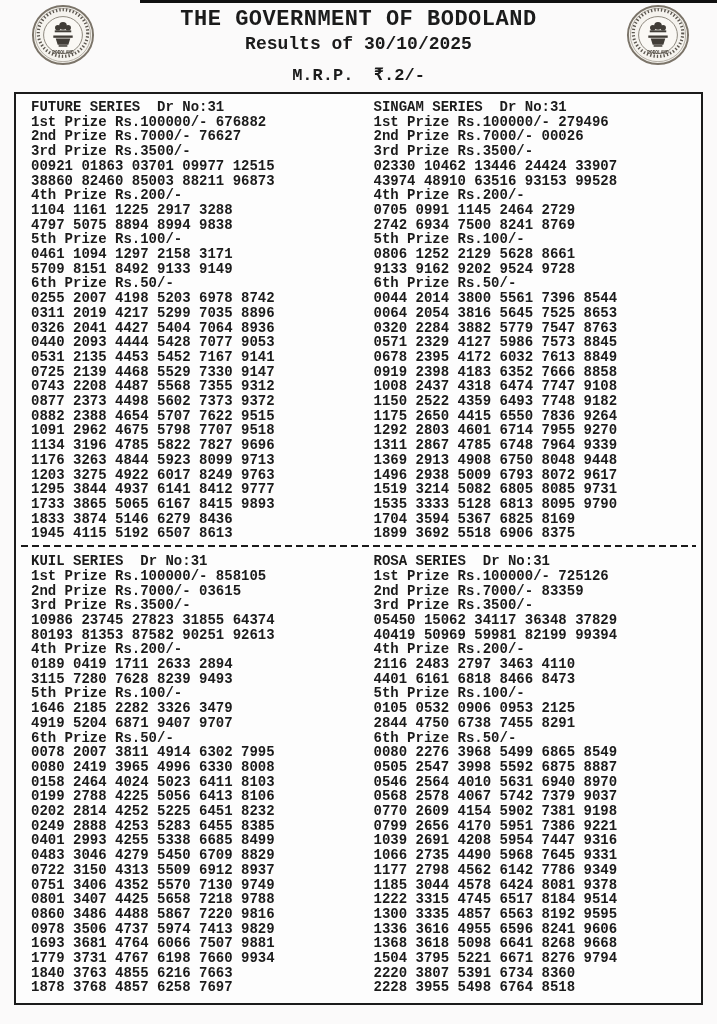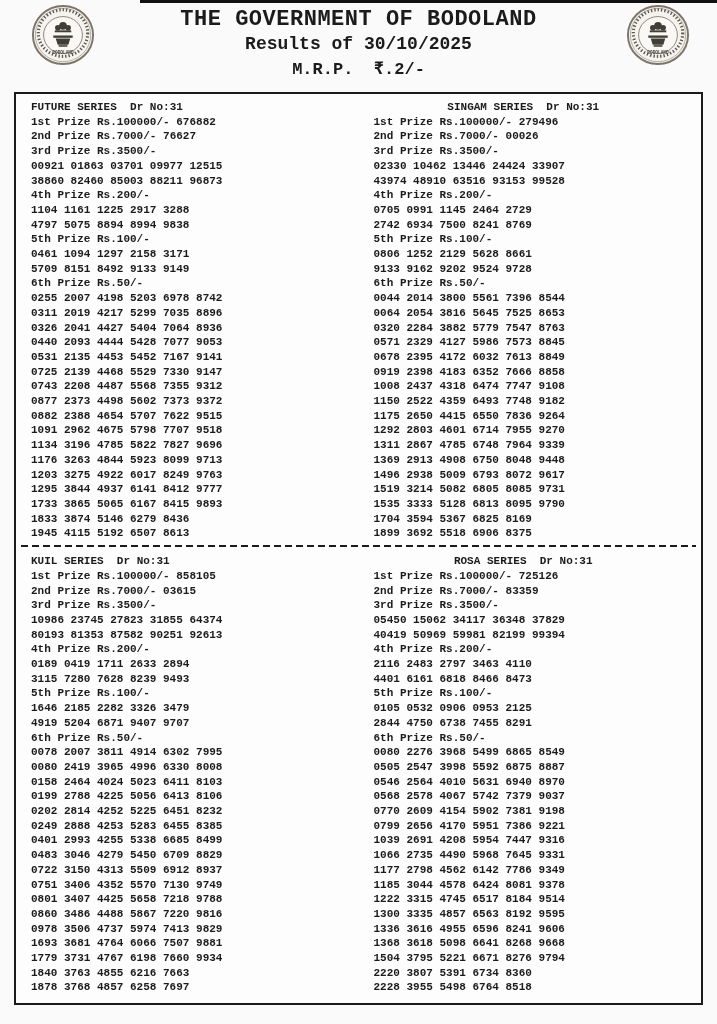--- a/index.html
+++ b/index.html
@@ -12,34 +12,34 @@
   }
   .top-artifact{position:absolute;top:0;left:140px;right:0;height:3px;background:#111;}
   
   .header{position:relative;height:92px;}
   .seal{position:absolute;top:3px;width:68px;height:64px;}
   .seal.left{left:29px;}
   .seal.right{right:25px;}
   .header-text{text-align:center;padding-top:8px;}
   .doc-title{font-size:22px;line-height:24px;letter-spacing:.5px;white-space:pre;}
   .doc-subtitle{font-size:18px;line-height:20px;margin-top:2px;white-space:pre;}
-  .doc-mrp{font-size:17px;line-height:18px;margin-top:7px;white-space:pre;}
+  .doc-mrp{font-size:17px;line-height:18px;margin-top:13px;white-space:pre;}
   
   .main-box{
     margin:0 14px;height:913px;box-sizing:border-box;
     border:2px solid #1b1b1b;background:#fdfdfd;
   }
   .grid{display:grid;grid-template-columns:1fr 1fr;}
   .series{
     padding:6px 4px 2px 15px;
-    font-size:11px;line-height:14.7px;
+    font-size:14px;line-height:14.7px;
     white-space:pre;
   }
   .series-title{white-space:pre;}
-  .center-title .series-title{text-align:center;padding-right:24px;}
+  .center-title .series-title{text-align:left;padding-right:24px;}
   .separator{
     grid-column:1 / -1;height:3px;margin:1px 5px;
     background:repeating-linear-gradient(90deg,#1b1b1b 0 7px,transparent 7px 11px);
     background-position:center;background-size:100% 2px;background-repeat:no-repeat;
   }
   
   .footer{text-align:center;padding-top:22px;}
   .footer-date{font-size:18px;letter-spacing:1px;}
 </style>
 </head>

